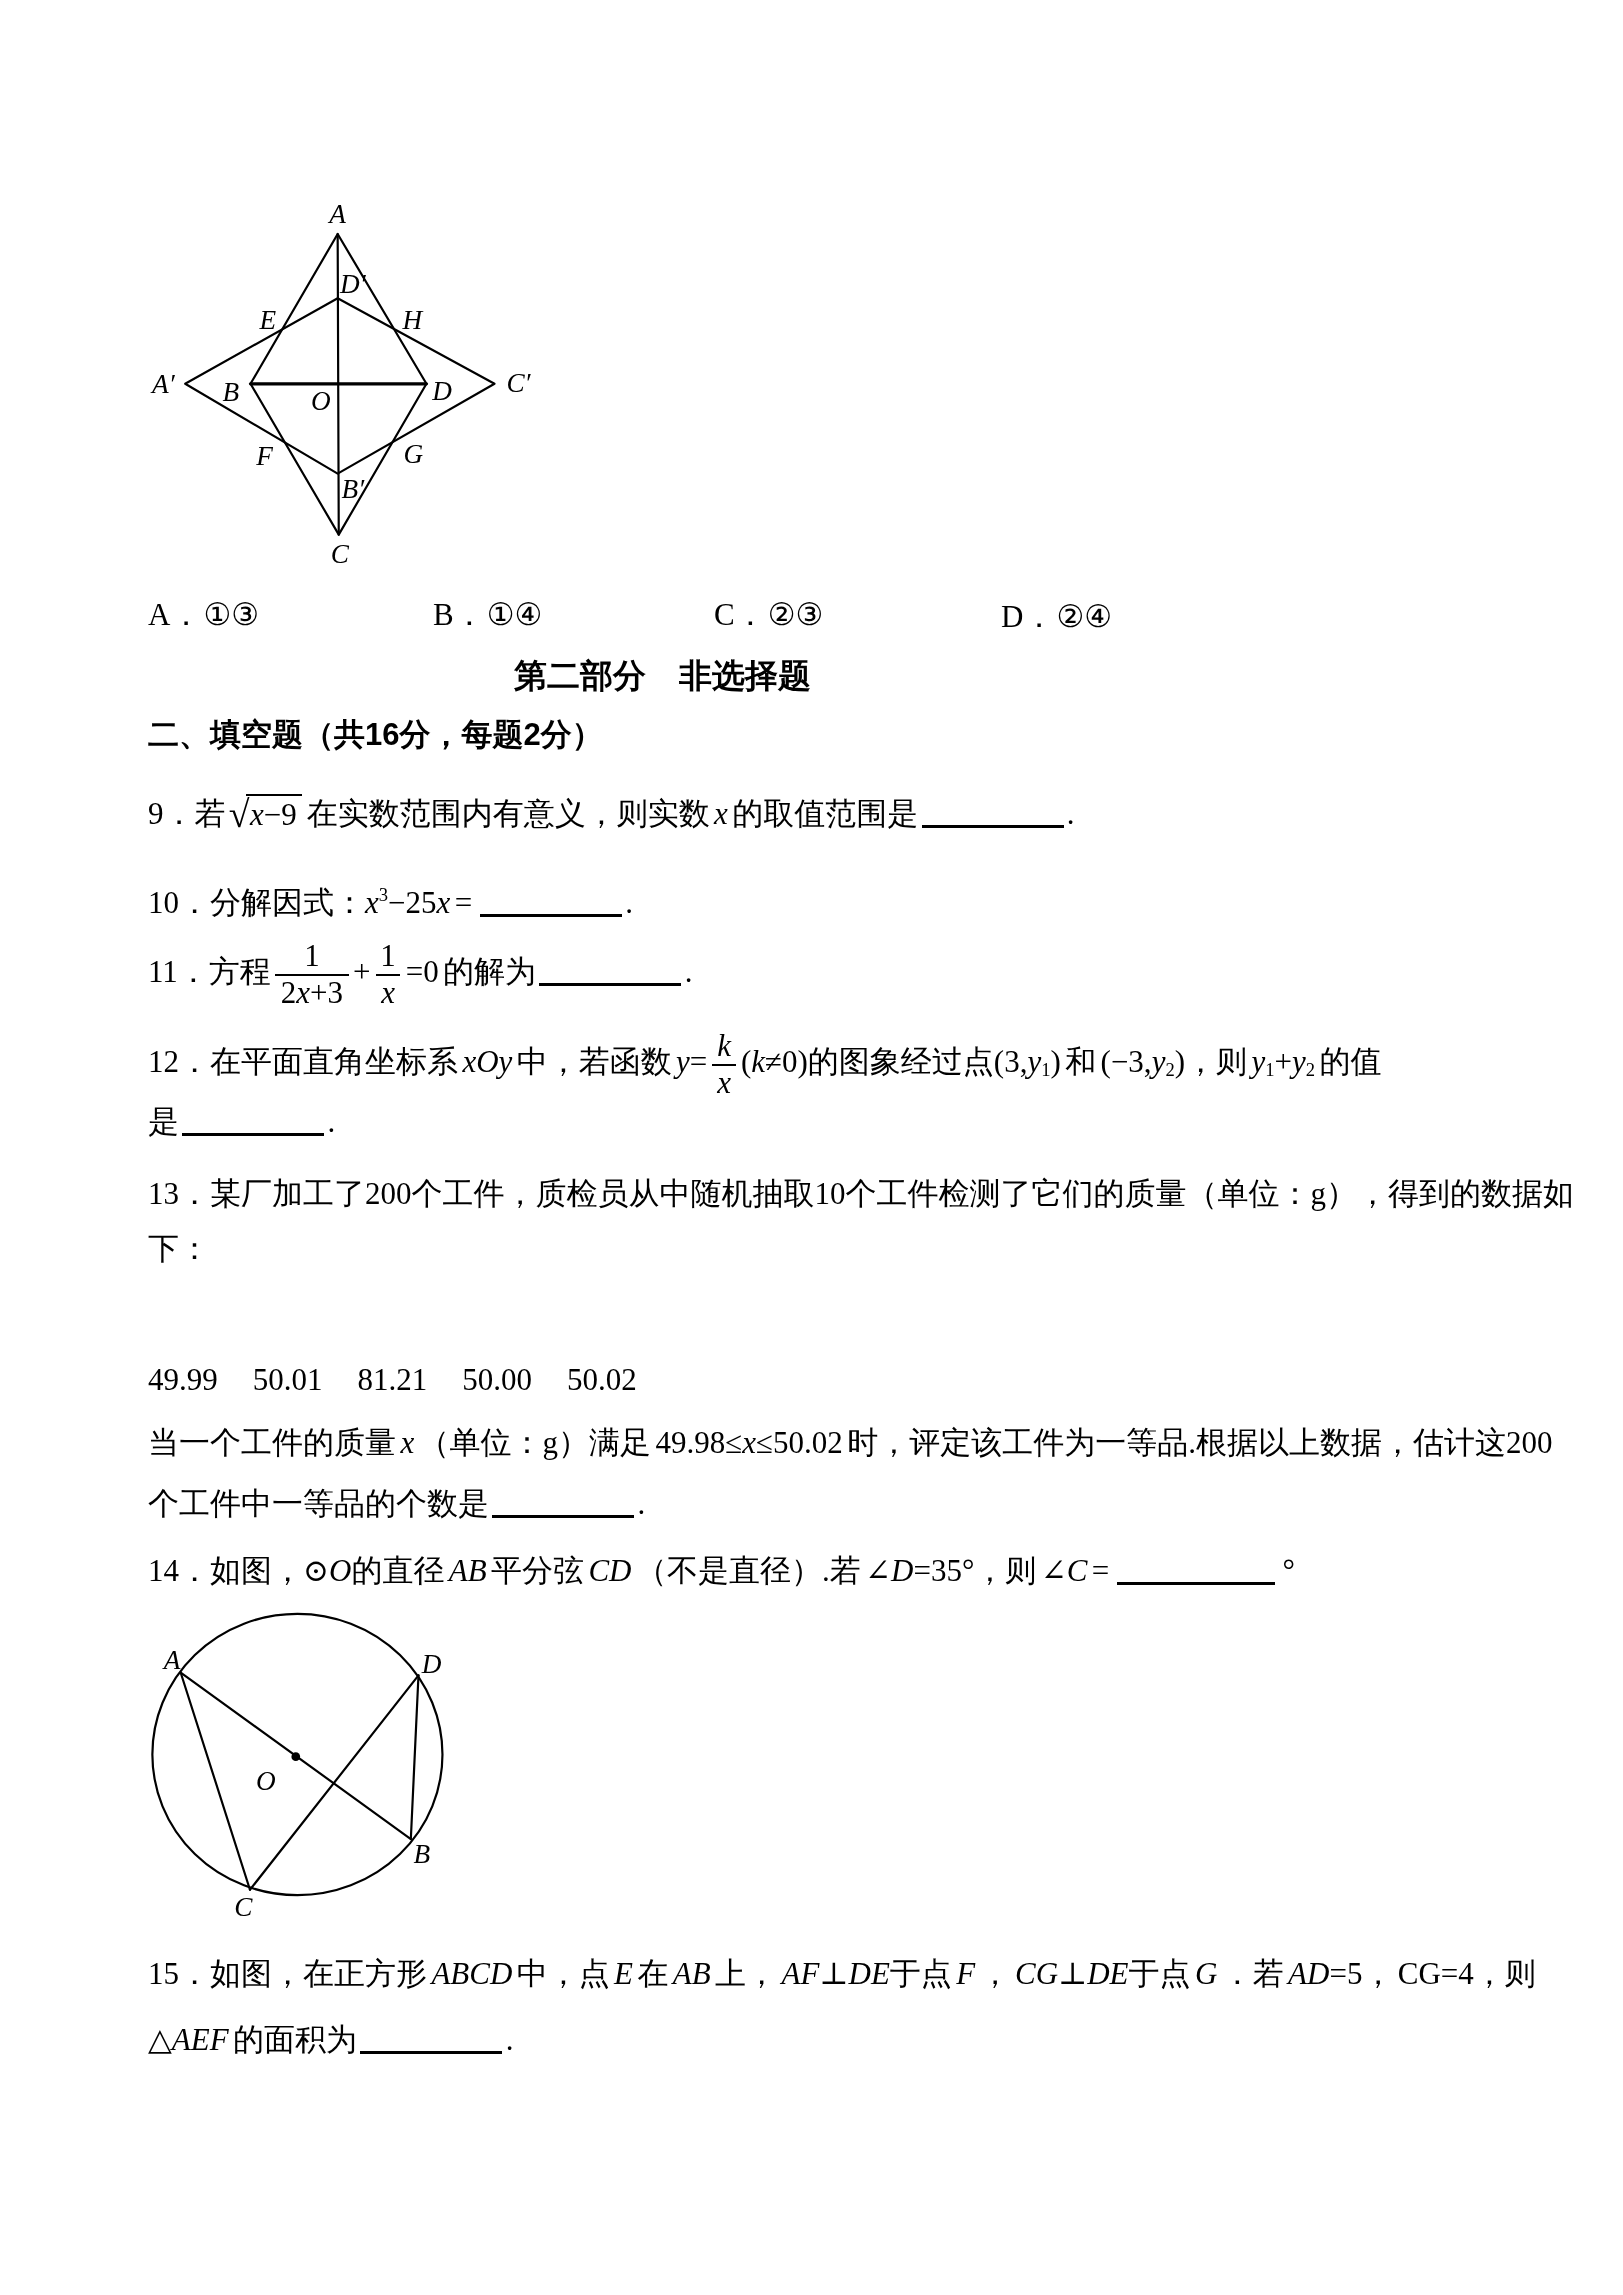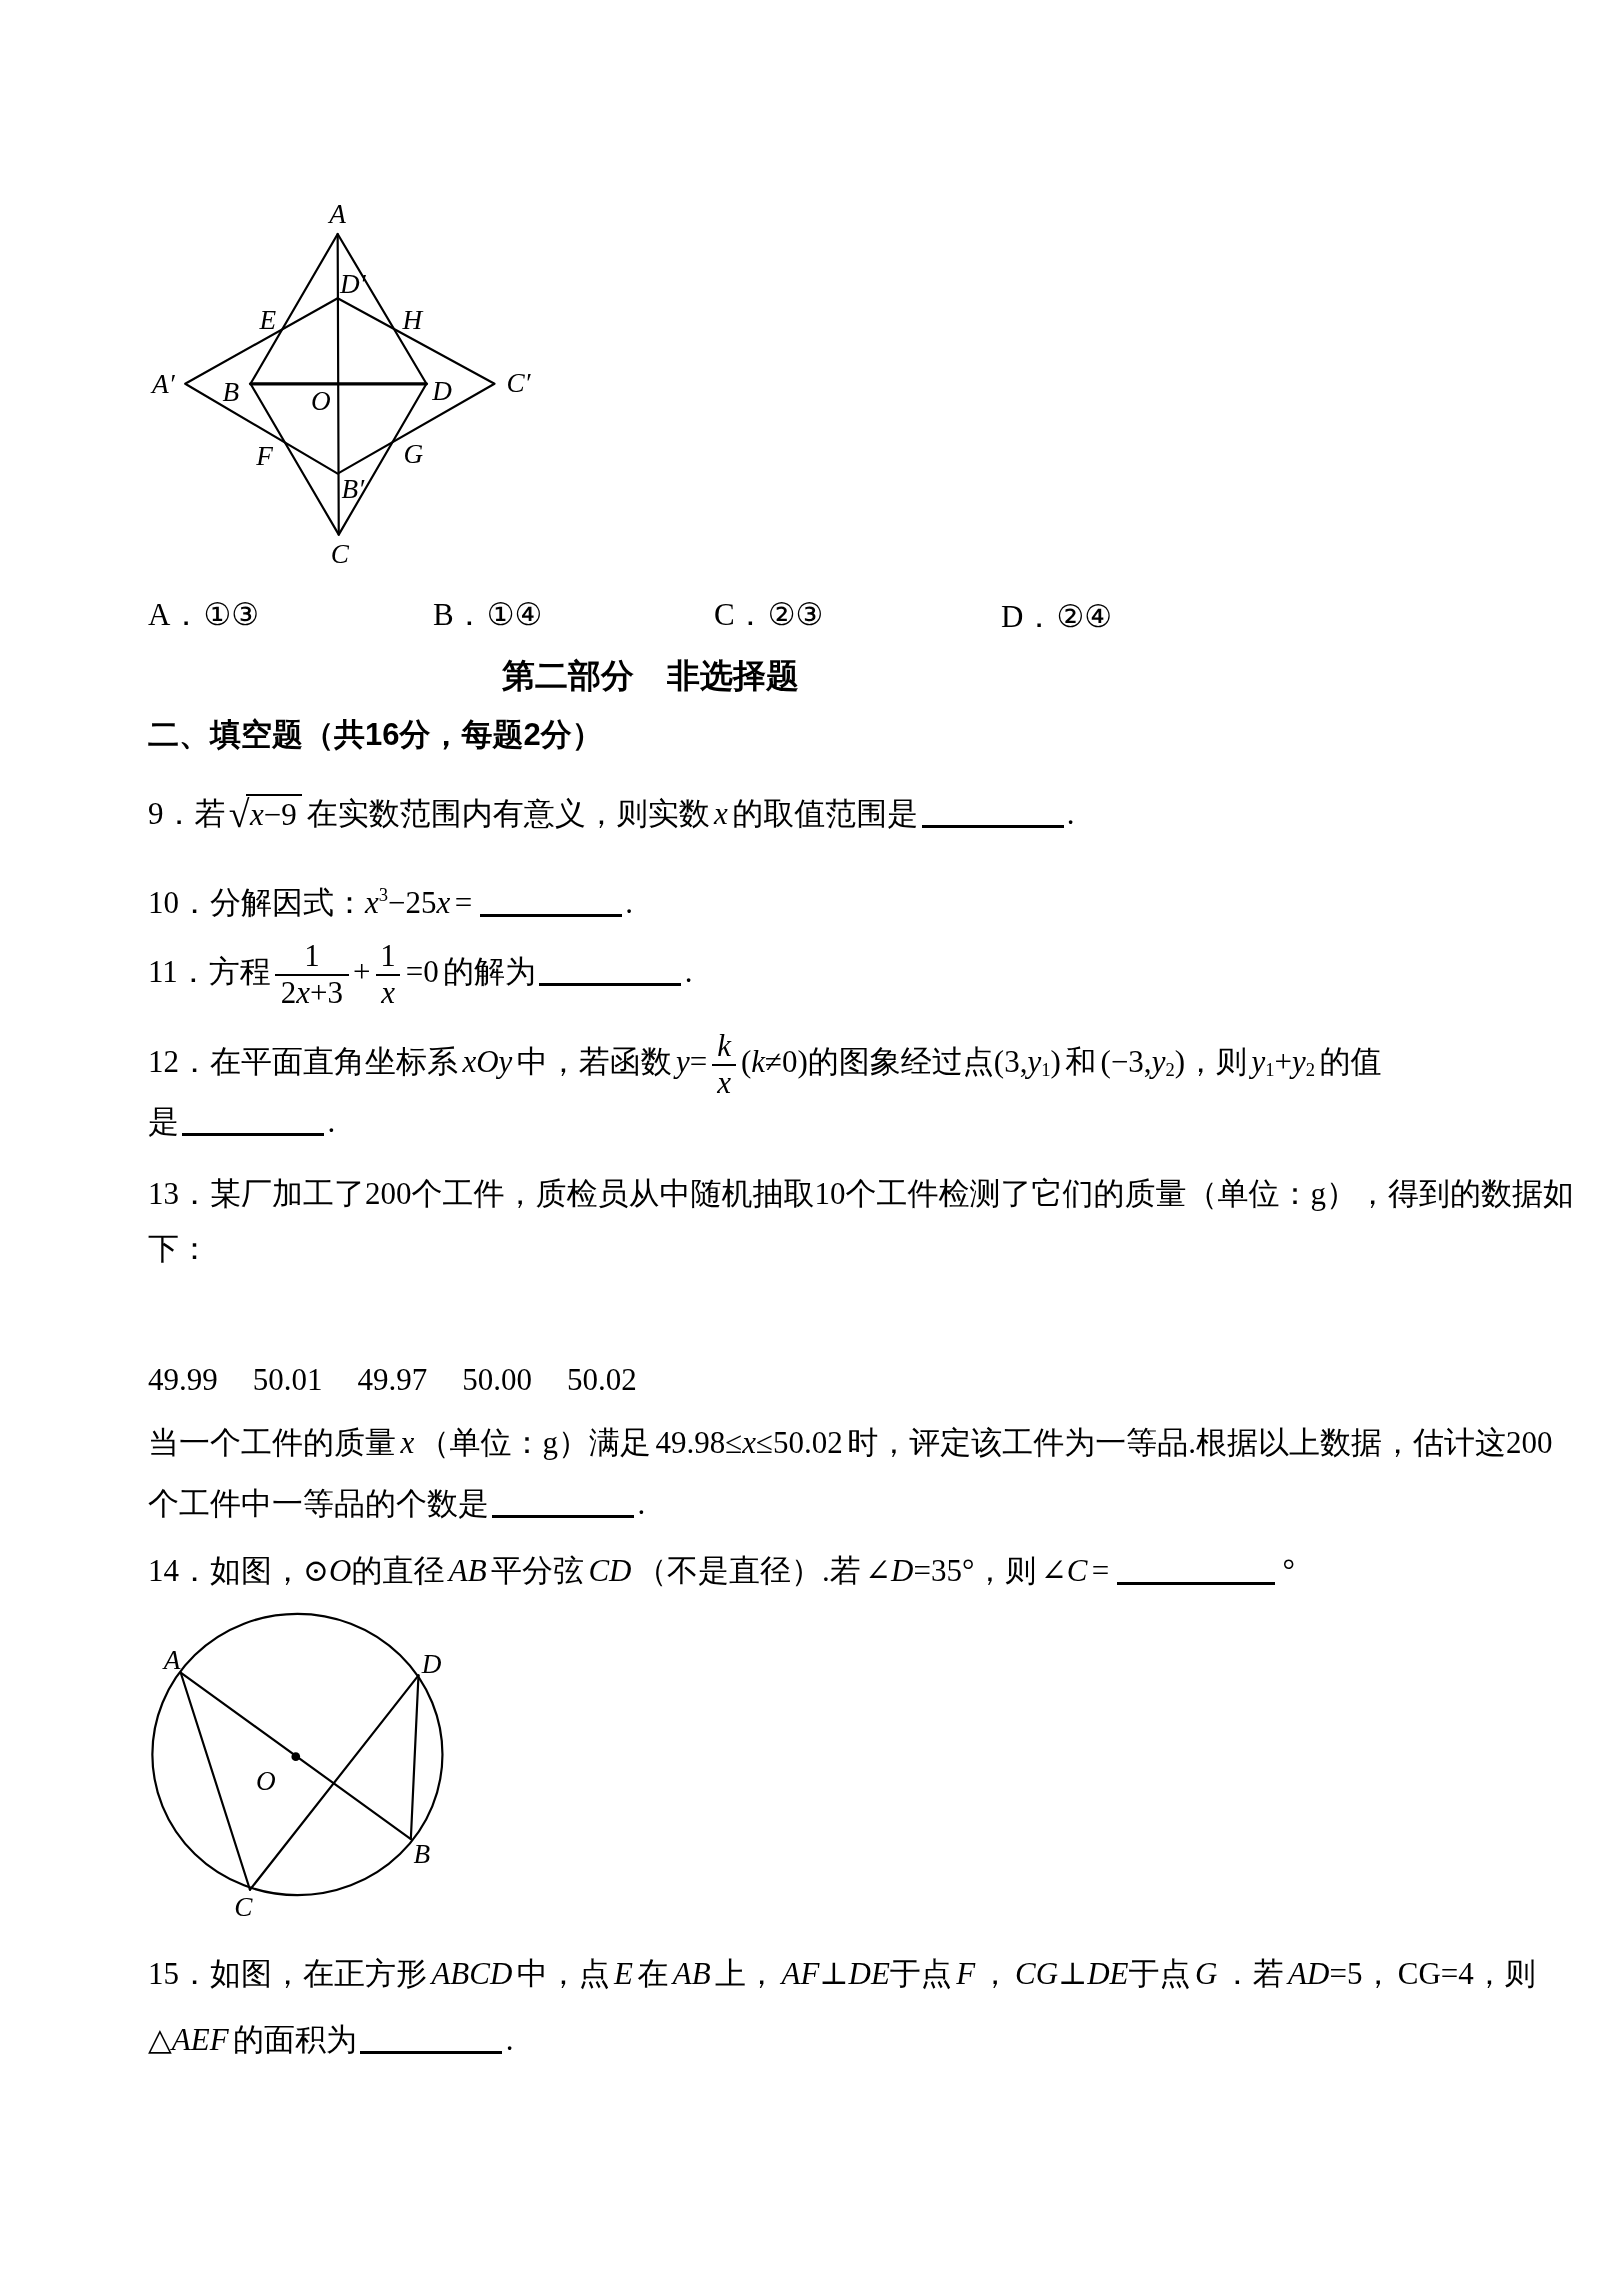--- a/index.html
+++ b/index.html
@@ -1,19 +1,19 @@
 <!DOCTYPE html>
 <html style="font-size:8.7px"><head>
 <meta charset="utf-8">
 <style>
   html,body{margin:0;padding:0;background:#ffffff;}
   .page{position:relative;width:1623px;height:2295px;background:#fff;color:#000;
         font-family:"Liberation Serif","DejaVu Serif",serif;overflow:hidden;}
   .line{position:absolute;left:148px;font-size:31px;line-height:40px;white-space:nowrap;}
-  .center{left:0;width:1301px;text-align:center;}
+  .center{left:12px;width:1301px;text-align:center;}
   .hei{font-family:"Liberation Sans","DejaVu Sans",sans-serif;font-weight:700;}
   .big{font-size:33px;}
   .v{font-style:italic;}
   .pad{margin:0 4.4px;}
   .padl{margin-left:4.4px;}
   .sup{font-size:0.6em;vertical-align:0.62em;}
   .sub{font-size:0.6em;vertical-align:-0.22em;font-style:normal;}
   .blank{display:inline-block;width:142px;height:5.5px;border-bottom:3.8px solid #000;
          margin:0 3.3px -4.4px 3.3px;}
   .blank.w{width:158px;}
@@ -99,21 +99,21 @@
       </span><span>(</span><span class="v">k</span><span>≠0)</span><span>的图象经过点</span><span><span>(3,</span><span class="v">y</span><span class="sub">1</span><span>)</span></span><span class="pad">和</span><span><span>(−3,</span><span class="v">y</span><span class="sub">2</span><span>)</span></span><span>，则</span><span class="v padl">y</span><span class="sub">1</span><span>+</span><span class="v">y</span><span class="sub">2</span><span class="padl">的值</span>
   </div>
 
   <div class="line" style="top:1102px">
     <span>是</span><span class="blank"></span><span>.</span>
   </div>
 
   <div class="line" style="top:1174px">13．某厂加工了200个工件，质检员从中随机抽取10个工件检测了它们的质量（单位：g），得到的数据如</div>
   <div class="line" style="top:1229px">下：</div>
   <div class="line" style="top:1360px">
-    <span class="gap">49.99</span><span class="gap">50.01</span><span class="gap">49.97</span><span class="gap">50.00</span><span>50.02</span>
+    <span class="gap">49.99</span><span class="gap">50.01</span><span class="gap">81.21</span><span class="gap">50.00</span><span>50.02</span>
   </div>
   <div class="line" style="top:1423px">
     <span>当一个工件的质量</span><span class="v pad">x</span><span>（单位：g）满足</span><span class="padl">49.98≤</span><span class="v">x</span><span>≤50.02</span><span class="padl">时，评定该工件为一等品.根据以上数据，估计这200</span>
   </div>
   <div class="line" style="top:1484px">
     <span>个工件中一等品的个数是</span><span class="blank"></span><span>.</span>
   </div>
 
   <div class="line" style="top:1551px">
     <span>14．如图，</span><span>⊙</span><span class="v">O</span><span>的直径</span><span class="v pad">AB</span><span>平分弦</span><span class="v pad">CD</span><span>（不是直径）.若</span><span class="padl">∠</span><span class="v">D</span><span>=35°</span><span>，则</span><span class="padl">∠</span><span class="v">C</span><span class="pad">=</span><span class="blank w"></span><span class="padl">°</span>

